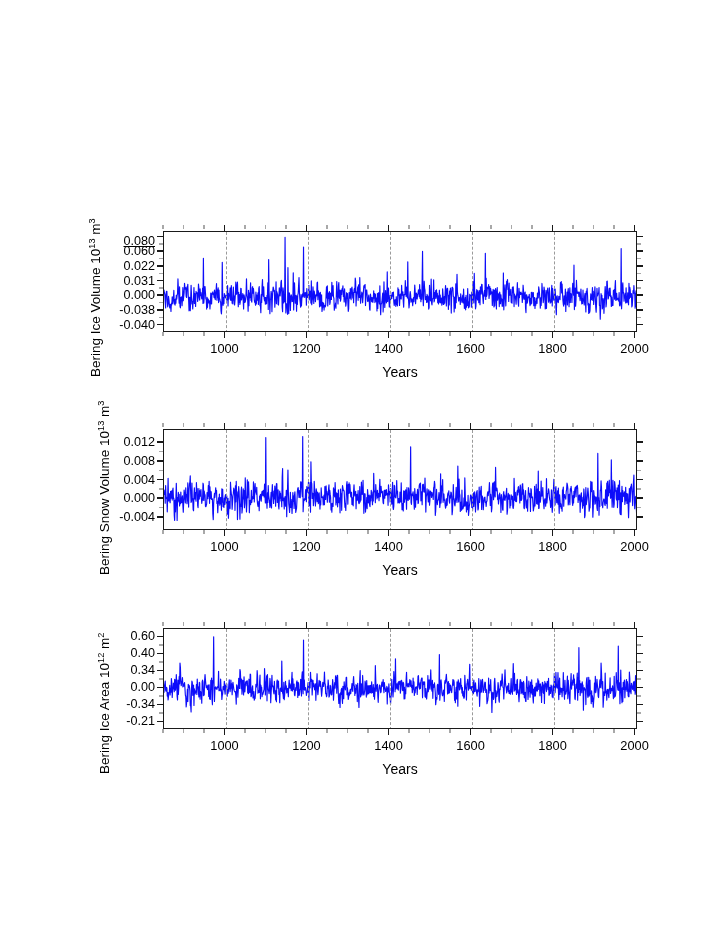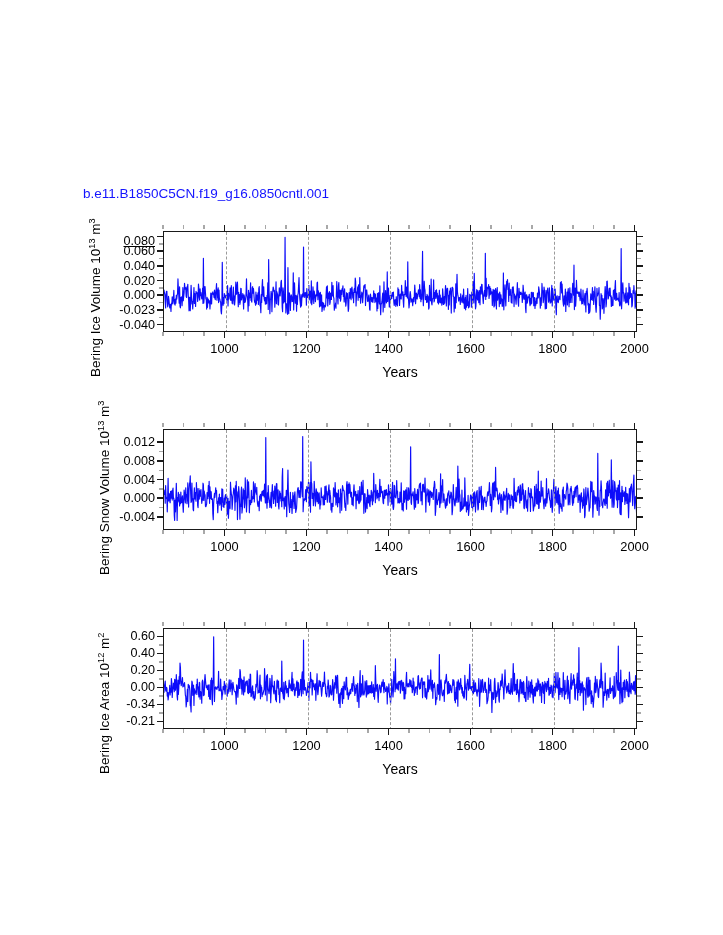--- a/index.html
+++ b/index.html
@@ -111,21 +111,20 @@
   svg.series { position: absolute; left: 0; top: 0; display: block; }
   svg.series polyline { fill: none; stroke: #0d0dfa; stroke-width: 1.15; stroke-linejoin: round; stroke-linecap: round; }
 
   sup { font-size: 0.68em; vertical-align: super; }
 </style>
 </head>
 <body>
 
 <div id="page">
 
-  <div class="subtitle">b.e11.B1850C5CN.f19_g16.0850cntl.001</div>
 
   <div class="panel" id="panel-0" style="left:163px; top:231px; width:474px; height:101px;">
     <div class="plotframe" style="width:474px; height:101px;">
       <svg class="series" id="svg-0" width="474" height="101">
           <polyline points="0.00,58.01 0.41,60.98 0.82,62.54 1.23,69.88 1.64,75.95 2.05,61.78 2.46,59.25 2.87,59.35 3.28,69.18 3.69,74.81 4.10,72.44 4.51,64.34 4.92,67.61 5.34,72.04 5.75,75.94 6.16,72.46 6.57,72.85 6.98,79.53 7.39,71.02 7.80,72.99 8.21,64.82 8.62,71.41 9.03,68.63 9.44,65.48 9.85,58.43 10.26,71.90 10.67,67.59 11.08,73.06 11.49,67.05 11.90,71.29 12.31,63.26 12.72,67.21 13.13,63.32 13.54,61.77 13.95,46.92 14.36,56.36 14.77,63.25 15.18,71.12 15.59,54.92 16.01,74.13 16.42,75.84 16.83,65.33 17.24,66.28 17.65,64.81 18.06,73.73 18.47,66.81 18.88,55.62 19.29,68.73 19.70,64.39 20.11,61.02 20.52,51.32 20.93,55.48 21.34,57.19 21.75,55.88 22.16,64.21 22.57,65.49 22.98,54.94 23.39,56.05 23.80,52.24 24.21,63.47 24.62,67.77 25.03,78.80 25.44,65.35 25.85,65.57 26.26,78.75 26.68,66.57 27.09,53.37 27.50,62.98 27.91,71.99 28.32,69.53 28.73,77.00 29.14,69.38 29.55,65.52 29.96,55.63 30.37,71.42 30.78,61.66 31.19,68.15 31.60,74.53 32.01,59.44 32.42,61.24 32.83,61.42 33.24,60.77 33.65,69.46 34.06,65.71 34.47,52.00 34.88,56.19 35.29,64.97 35.70,68.05 36.11,56.78 36.52,63.42 36.94,60.64 37.35,64.45 37.76,67.03 38.17,66.06 38.58,56.00 38.99,71.41 39.40,26.27 39.81,70.83 40.22,65.75 40.63,54.82 41.04,54.65 41.45,60.74 41.86,67.02 42.27,67.58 42.68,77.09 43.09,65.23 43.50,75.33 43.91,66.94 44.32,67.42 44.73,70.93 45.14,68.94 45.55,68.83 45.96,76.97 46.37,70.55 46.78,61.07 47.19,70.85 47.61,71.97 48.02,61.07 48.43,62.29 48.84,59.88 49.25,62.53 49.66,62.23 50.07,65.46 50.48,57.98 50.89,66.40 51.30,67.61 51.71,60.27 52.12,57.70 52.53,51.66 52.94,68.22 53.35,57.98 53.76,65.62 54.17,55.89 54.58,70.60 54.99,58.06 55.40,67.03 55.81,66.87 56.22,69.62 56.63,69.76 57.04,79.17 57.45,81.97 57.86,73.21 58.28,30.27 58.69,65.73 59.10,73.32 59.51,65.52 59.92,71.67 60.33,61.46 60.74,64.04 61.15,64.25 61.56,65.83 61.97,63.17 62.38,65.40 62.79,68.27 63.20,62.94 63.61,53.68 64.02,73.94 64.43,61.28 64.84,67.26 65.25,63.33 65.66,63.22 66.07,55.94 66.48,67.39 66.89,68.53 67.30,53.66 67.71,60.09 68.12,71.17 68.54,66.71 68.95,71.98 69.36,55.01 69.77,68.13 70.18,63.92 70.59,72.88 71.00,68.51 71.41,61.72 71.82,50.01 72.23,62.30 72.64,61.82 73.05,53.09 73.46,50.15 73.87,62.50 74.28,74.79 74.69,60.21 75.10,70.53 75.51,62.56 75.92,72.46 76.33,69.50 76.74,56.40 77.15,56.53 77.56,67.89 77.97,64.45 78.38,65.58 78.79,61.54 79.21,68.79 79.62,77.05 80.03,62.77 80.44,65.13 80.85,70.33 81.26,70.00 81.67,67.76 82.08,60.87 82.49,46.89 82.90,62.65 83.31,65.04 83.72,68.51 84.13,79.21 84.54,58.21 84.95,73.73 85.36,61.15 85.77,65.83 86.18,62.13 86.59,50.85 87.00,68.46 87.41,68.59 87.82,70.18 88.23,55.84 88.64,54.71 89.05,61.19 89.46,56.61 89.88,62.09 90.29,67.84 90.70,70.46 91.11,69.36 91.52,73.29 91.93,60.16 92.34,71.99 92.75,63.11 93.16,63.45 93.57,68.24 93.98,60.91 94.39,72.51 94.80,56.71 95.21,54.60 95.62,64.46 96.03,73.72 96.44,73.15 96.85,80.72 97.26,62.68 97.67,70.47 98.08,54.39 98.49,47.61 98.90,62.20 99.31,64.31 99.72,54.89 100.14,66.30 100.55,68.99 100.96,65.31 101.37,72.12 101.78,65.54 102.19,66.63 102.60,71.80 103.01,63.35 103.42,63.72 103.83,50.84 104.24,77.41 104.65,27.55 105.06,59.45 105.47,68.44 105.88,81.76 106.29,67.03 106.70,67.21 107.11,59.32 107.52,62.32 107.93,79.70 108.34,66.64 108.75,59.29 109.16,55.00 109.57,56.62 109.98,59.34 110.39,58.60 110.81,75.28 111.22,67.63 111.63,65.10 112.04,49.79 112.45,71.74 112.86,59.73 113.27,61.82 113.68,62.65 114.09,72.42 114.50,73.06 114.91,64.07 115.32,55.83 115.73,60.28 116.14,63.90 116.55,59.14 116.96,50.18 117.37,48.42 117.78,59.54 118.19,75.20 118.60,79.71 119.01,55.76 119.42,59.46 119.83,70.96 120.24,68.53 120.65,69.41 121.06,5.32 121.48,63.91 121.89,80.88 122.30,71.59 122.71,74.63 123.12,72.63 123.53,82.30 123.94,35.64 124.35,71.12 124.76,81.57 125.17,60.75 125.58,61.95 125.99,66.12 126.40,78.50 126.81,64.86 127.22,62.88 127.63,64.11 128.04,69.61 128.45,65.56 128.86,69.30 129.27,40.74 129.68,77.91 130.09,61.64 130.50,50.73 130.91,61.99 131.32,71.23 131.74,63.89 132.15,63.39 132.56,79.16 132.97,64.28 133.38,72.43 133.79,63.02 134.20,61.28 134.61,53.62 135.02,45.60 135.43,60.08 135.84,67.11 136.25,70.93 136.66,75.10 137.07,62.64 137.48,73.81 137.89,65.98 138.30,64.19 138.71,61.59 139.12,64.97 139.53,15.06 139.94,63.94 140.35,60.54 140.76,65.42 141.17,60.81 141.58,61.35 141.99,60.40 142.41,73.13 142.82,56.63 143.23,63.98 143.64,65.42 144.05,64.77 144.46,62.86 144.87,53.23 145.28,67.81 145.69,63.05 146.10,59.15 146.51,61.24 146.92,71.06 147.33,48.92 147.74,72.75 148.15,68.89 148.56,66.09 148.97,54.73 149.38,62.49 149.79,71.50 150.20,59.05 150.61,62.14 151.02,63.45 151.43,69.74 151.84,64.53 152.25,62.35 152.66,64.03 153.08,50.77 153.49,50.16 153.90,67.77 154.31,58.86 154.72,62.70 155.13,60.99 155.54,74.85 155.95,64.60 156.36,60.43 156.77,74.07 157.18,65.60 157.59,62.85 158.00,79.42 158.41,75.60 158.82,70.41 159.23,75.05 159.64,71.40 160.05,78.07 160.46,73.55 160.87,73.42 161.28,74.93 161.69,73.18 162.10,62.43 162.51,54.86 162.92,65.98 163.34,53.91 163.75,73.96 164.16,67.46 164.57,61.00 164.98,66.36 165.39,59.49 165.80,72.49 166.21,70.18 166.62,61.17 167.03,61.12 167.44,67.48 167.85,50.38 168.26,63.02 168.67,63.97 169.08,53.65 169.49,64.90 169.90,66.44 170.31,78.16 170.72,73.99 171.13,74.49 171.54,70.96 171.95,76.25 172.36,62.19 172.77,49.62 173.18,61.93 173.59,65.73 174.01,71.96 174.42,53.99 174.83,50.49 175.24,64.89 175.65,66.48 176.06,58.08 176.47,69.20 176.88,67.20 177.29,58.25 177.70,62.40 178.11,56.49 178.52,57.58 178.93,53.80 179.34,64.54 179.75,59.25 180.16,70.04 180.57,56.76 180.98,63.01 181.39,67.23 181.80,74.29 182.21,70.95 182.62,60.70 183.03,66.26 183.44,61.64 183.85,69.88 184.26,79.34 184.68,76.76 185.09,60.46 185.50,65.44 185.91,66.15 186.32,56.49 186.73,63.10 187.14,67.66 187.55,56.93 187.96,55.09 188.37,59.48 188.78,66.05 189.19,60.55 189.60,70.79 190.01,58.11 190.42,56.37 190.83,60.42 191.24,45.96 191.65,49.53 192.06,73.96 192.47,63.65 192.88,59.92 193.29,60.94 193.70,54.95 194.11,68.32 194.52,52.89 194.94,53.38 195.35,65.42 195.76,45.51 196.17,61.72 196.58,71.16 196.99,66.47 197.40,63.96 197.81,60.08 198.22,61.89 198.63,70.68 199.04,65.16 199.45,58.89 199.86,53.86 200.27,55.57 200.68,53.21 201.09,52.48 201.50,73.55 201.91,63.90 202.32,58.11 202.73,57.97 203.14,62.84 203.55,69.30 203.96,69.55 204.37,66.63 204.78,63.10 205.19,67.02 205.61,77.27 206.02,78.14 206.43,62.00 206.84,64.66 207.25,65.48 207.66,69.61 208.07,65.47 208.48,66.76 208.89,70.39 209.30,66.15 209.71,58.91 210.12,66.15 210.53,61.49 210.94,70.56 211.35,61.97 211.76,69.31 212.17,69.41 212.58,66.03 212.99,78.91 213.40,61.45 213.81,76.45 214.22,62.42 214.63,60.69 215.04,68.37 215.45,72.03 215.86,53.85 216.28,72.87 216.69,82.69 217.10,71.67 217.51,71.80 217.92,69.73 218.33,65.35 218.74,61.01 219.15,79.88 219.56,67.53 219.97,49.73 220.38,67.03 220.79,75.53 221.20,66.45 221.61,58.63 222.02,66.88 222.43,70.84 222.84,68.05 223.25,39.92 223.66,69.50 224.07,57.65 224.48,55.99 224.89,66.33 225.30,75.06 225.71,73.13 226.12,63.35 226.54,67.83 226.95,63.05 227.36,64.86 227.77,66.62 228.18,60.67 228.59,60.75 229.00,64.15 229.41,60.15 229.82,70.25 230.23,73.47 230.64,70.12 231.05,67.65 231.46,70.54 231.87,74.34 232.28,64.70 232.69,72.36 233.10,71.95 233.51,73.95 233.92,55.77 234.33,63.25 234.74,57.57 235.15,64.88 235.56,73.48 235.97,63.70 236.38,62.17 236.79,66.82 237.21,66.98 237.62,53.42 238.03,63.21 238.44,62.68 238.85,59.75 239.26,69.24 239.67,75.14 240.08,62.63 240.49,62.93 240.90,62.47 241.31,48.54 241.72,60.63 242.13,64.32 242.54,55.08 242.95,59.99 243.36,65.90 243.77,29.75 244.18,64.08 244.59,68.77 245.00,75.90 245.41,72.02 245.82,63.13 246.23,59.64 246.64,62.92 247.05,70.19 247.46,68.21 247.88,66.91 248.29,68.40 248.70,73.72 249.11,68.41 249.52,65.51 249.93,69.62 250.34,63.35 250.75,53.03 251.16,59.38 251.57,71.77 251.98,65.70 252.39,61.00 252.80,65.55 253.21,67.04 253.62,62.56 254.03,61.44 254.44,57.78 254.85,59.65 255.26,64.75 255.67,52.63 256.08,66.47 256.49,57.93 256.90,69.66 257.31,62.50 257.72,67.30 258.14,49.11 258.55,19.37 258.96,64.28 259.37,73.61 259.78,62.87 260.19,49.20 260.60,56.04 261.01,58.44 261.42,67.60 261.83,66.66 262.24,64.67 262.65,70.39 263.06,62.39 263.47,69.82 263.88,63.80 264.29,65.41 264.70,77.07 265.11,75.54 265.52,53.23 265.93,65.89 266.34,68.25 266.75,68.83 267.16,47.08 267.57,70.81 267.98,72.95 268.39,67.16 268.81,66.70 269.22,65.88 269.63,47.73 270.04,69.88 270.45,68.65 270.86,60.64 271.27,66.42 271.68,58.56 272.09,65.00 272.50,57.90 272.91,66.31 273.32,61.36 273.73,70.67 274.14,63.88 274.55,71.88 274.96,67.61 275.37,58.20 275.78,70.16 276.19,63.00 276.60,70.84 277.01,70.66 277.42,65.99 277.83,73.14 278.24,71.01 278.65,56.78 279.06,62.74 279.48,72.47 279.89,72.32 280.30,64.70 280.71,71.08 281.12,61.17 281.53,53.63 281.94,59.56 282.35,74.04 282.76,58.88 283.17,56.32 283.58,56.26 283.99,65.00 284.40,77.38 284.81,63.33 285.22,73.03 285.63,58.96 286.04,61.91 286.45,56.11 286.86,63.88 287.27,81.08 287.68,60.67 288.09,55.23 288.50,55.40 288.91,56.18 289.32,64.41 289.74,64.91 290.15,79.93 290.56,65.69 290.97,65.17 291.38,76.17 291.79,51.82 292.20,70.71 292.61,58.00 293.02,42.38 293.43,59.71 293.84,63.45 294.25,65.09 294.66,69.05 295.07,66.13 295.48,65.54 295.89,65.85 296.30,72.41 296.71,61.83 297.12,66.68 297.53,67.89 297.94,70.31 298.35,65.72 298.76,63.09 299.17,71.00 299.58,56.96 299.99,67.44 300.41,76.44 300.82,75.02 301.23,65.66 301.64,77.85 302.05,63.41 302.46,75.11 302.87,70.17 303.28,73.43 303.69,56.47 304.10,69.15 304.51,75.81 304.92,70.30 305.33,74.90 305.74,62.30 306.15,62.80 306.56,63.21 306.97,64.09 307.38,75.29 307.79,60.06 308.20,71.94 308.61,66.90 309.02,49.49 309.43,58.73 309.84,70.95 310.25,41.44 310.66,59.18 311.08,62.76 311.49,76.85 311.90,74.47 312.31,64.82 312.72,57.66 313.13,63.58 313.54,67.93 313.95,58.64 314.36,60.80 314.77,70.61 315.18,63.26 315.59,58.68 316.00,72.68 316.41,54.76 316.82,58.10 317.23,62.03 317.64,52.30 318.05,52.52 318.46,60.30 318.87,66.14 319.28,71.55 319.69,64.36 320.10,60.81 320.51,58.32 320.92,64.23 321.34,21.38 321.75,67.44 322.16,46.35 322.57,64.49 322.98,62.30 323.39,55.21 323.80,55.62 324.21,56.53 324.62,52.53 325.03,66.49 325.44,62.21 325.85,54.54 326.26,62.76 326.67,56.60 327.08,60.09 327.49,61.76 327.90,59.75 328.31,73.51 328.72,66.76 329.13,57.27 329.54,62.15 329.95,75.00 330.36,58.02 330.77,73.82 331.18,65.12 331.59,56.58 332.01,62.19 332.42,76.91 332.83,60.89 333.24,55.48 333.65,68.15 334.06,64.78 334.47,63.09 334.88,61.35 335.29,74.58 335.70,60.11 336.11,63.25 336.52,71.70 336.93,62.86 337.34,68.89 337.75,66.93 338.16,74.32 338.57,67.44 338.98,73.90 339.39,40.95 339.80,77.81 340.21,68.13 340.62,58.39 341.03,52.88 341.44,67.28 341.85,73.84 342.26,59.90 342.68,49.24 343.09,52.17 343.50,47.63 343.91,57.44 344.32,57.44 344.73,69.53 345.14,51.04 345.55,63.30 345.96,63.12 346.37,61.15 346.78,57.24 347.19,70.32 347.60,63.61 348.01,71.28 348.42,55.20 348.83,60.76 349.24,54.77 349.65,60.58 350.06,74.58 350.47,62.16 350.88,64.39 351.29,64.09 351.70,67.98 352.11,72.18 352.52,63.36 352.94,60.46 353.35,50.66 353.76,63.69 354.17,70.64 354.58,74.25 354.99,56.40 355.40,65.72 355.81,60.07 356.22,61.43 356.63,62.47 357.04,60.07 357.45,62.09 357.86,61.58 358.27,70.41 358.68,65.47 359.09,53.20 359.50,58.66 359.91,67.08 360.32,67.12 360.73,61.11 361.14,59.98 361.55,76.07 361.96,80.57 362.37,62.77 362.78,63.01 363.19,71.10 363.61,69.14 364.02,64.92 364.43,65.59 364.84,65.60 365.25,62.27 365.66,70.70 366.07,73.76 366.48,66.44 366.89,72.12 367.30,60.42 367.71,71.30 368.12,60.43 368.53,64.84 368.94,61.89 369.35,60.57 369.76,73.69 370.17,66.63 370.58,65.58 370.99,76.41 371.40,69.46 371.81,73.11 372.22,66.17 372.63,70.91 373.04,71.32 373.45,61.01 373.86,66.12 374.28,65.74 374.69,54.94 375.10,57.51 375.51,61.26 375.92,67.93 376.33,76.13 376.74,65.79 377.15,73.53 377.56,66.59 377.97,51.45 378.38,58.87 378.79,58.59 379.20,70.66 379.61,67.79 380.02,55.17 380.43,58.11 380.84,63.19 381.25,77.03 381.66,74.54 382.07,58.23 382.48,76.38 382.89,60.02 383.30,60.08 383.71,56.08 384.12,61.96 384.54,70.20 384.95,67.26 385.36,55.79 385.77,66.59 386.18,71.19 386.59,68.96 387.00,70.27 387.41,59.22 387.82,53.44 388.23,73.91 388.64,56.57 389.05,61.69 389.46,66.71 389.87,68.10 390.28,68.67 390.69,56.99 391.10,57.13 391.51,63.83 391.92,76.05 392.33,82.71 392.74,64.64 393.15,63.75 393.56,69.92 393.97,67.65 394.38,70.55 394.79,64.22 395.21,64.92 395.62,66.50 396.03,67.70 396.44,50.51 396.85,54.55 397.26,49.63 397.67,60.93 398.08,52.01 398.49,60.23 398.90,68.22 399.31,72.31 399.72,74.19 400.13,63.75 400.54,66.20 400.95,72.18 401.36,57.12 401.77,79.41 402.18,66.50 402.59,66.81 403.00,60.12 403.41,73.03 403.82,60.43 404.23,56.47 404.64,65.55 405.05,74.73 405.46,62.53 405.88,55.80 406.29,70.55 406.70,61.66 407.11,64.01 407.52,62.02 407.93,70.53 408.34,57.77 408.75,51.39 409.16,51.53 409.57,63.18 409.98,33.14 410.39,77.59 410.80,63.48 411.21,56.12 411.62,74.24 412.03,67.69 412.44,48.23 412.85,57.55 413.26,61.29 413.67,59.96 414.08,61.55 414.49,60.05 414.90,64.48 415.31,59.96 415.72,64.17 416.14,68.63 416.55,63.77 416.96,57.00 417.37,65.37 417.78,71.95 418.19,66.60 418.60,71.44 419.01,58.19 419.42,68.96 419.83,67.25 420.24,72.95 420.65,63.73 421.06,61.30 421.47,70.25 421.88,79.99 422.29,59.41 422.70,61.71 423.11,56.42 423.52,63.29 423.93,72.92 424.34,71.34 424.75,81.41 425.16,71.95 425.57,80.66 425.98,78.98 426.39,69.32 426.81,61.71 427.22,67.80 427.63,67.50 428.04,63.49 428.45,55.64 428.86,68.48 429.27,59.21 429.68,72.49 430.09,64.67 430.50,62.28 430.91,54.85 431.32,66.02 431.73,75.53 432.14,80.19 432.55,71.68 432.96,56.29 433.37,64.00 433.78,62.96 434.19,61.01 434.60,61.49 435.01,55.49 435.42,73.39 435.83,73.41 436.24,87.15 436.65,75.32 437.06,61.68 437.48,66.83 437.89,63.24 438.30,76.88 438.71,74.84 439.12,66.52 439.53,68.86 439.94,81.33 440.35,72.00 440.76,62.76 441.17,54.54 441.58,60.77 441.99,74.88 442.40,71.62 442.81,49.40 443.22,49.13 443.63,59.11 444.04,66.96 444.45,65.97 444.86,60.30 445.27,56.33 445.68,63.73 446.09,55.97 446.50,64.58 446.91,63.48 447.32,74.43 447.74,65.13 448.15,73.77 448.56,71.46 448.97,73.36 449.38,58.47 449.79,61.21 450.20,57.61 450.61,67.16 451.02,55.09 451.43,48.51 451.84,68.39 452.25,62.04 452.66,61.36 453.07,67.89 453.48,67.09 453.89,66.31 454.30,66.34 454.71,69.24 455.12,60.65 455.53,73.35 455.94,73.98 456.35,72.64 456.76,68.90 457.17,16.53 457.58,76.80 457.99,67.90 458.41,54.65 458.82,50.76 459.23,61.04 459.64,60.42 460.05,69.14 460.46,64.53 460.87,63.47 461.28,61.38 461.69,71.02 462.10,55.75 462.51,69.27 462.92,70.62 463.33,67.56 463.74,60.88 464.15,69.31 464.56,72.80 464.97,51.37 465.38,66.73 465.79,55.38 466.20,57.87 466.61,65.32 467.02,64.28 467.43,61.65 467.84,74.86 468.25,73.49 468.66,66.81 469.08,58.55 469.49,61.48 469.90,53.46 470.31,60.43 470.72,61.35 471.13,76.24 471.54,68.61 471.95,58.95 472.36,74.63 472.77,70.68 473.18,56.42 473.59,51.67 474.00,57.83"></polyline>
         </svg>
     <div class="gridline" style="left: 61.5052px; height: 101px;"></div>
         <div class="gridline" style="left: 143.512px; height: 101px;"></div>
         <div class="gridline" style="left: 225.519px; height: 101px;"></div>
         <div class="gridline" style="left: 307.526px; height: 101px;"></div>
@@ -169,36 +168,36 @@
       <div class="ytick-label" style="left: 97px; width: 58px; top: 241px; text-decoration: underline;">0.080</div>
       <div class="tick-minor-grey" style="left: 159px; top: 243.255px; width: 4px; height: 1.3px;"></div>
       <div class="tick-minor-grey" style="left: 637px; top: 243.255px; width: 4px; height: 1.3px;"></div>
       <div class="tick" style="left: 157px; top: 250.4px; width: 6px; height: 1.6px;"></div>
       <div class="tick" style="left: 637px; top: 250.4px; width: 6px; height: 1.6px;"></div>
       <div class="ytick-label" style="left: 97px; width: 58px; top: 251.2px;">0.060</div>
       <div class="tick-minor-grey" style="left: 159px; top: 257.945px; width: 4px; height: 1.3px;"></div>
       <div class="tick-minor-grey" style="left: 637px; top: 257.945px; width: 4px; height: 1.3px;"></div>
       <div class="tick" style="left: 157px; top: 265.091px; width: 6px; height: 1.6px;"></div>
       <div class="tick" style="left: 637px; top: 265.091px; width: 6px; height: 1.6px;"></div>
-      <div class="ytick-label" style="left: 97px; width: 58px; top: 265.891px;">0.040</div>
+      <div class="ytick-label" style="left: 97px; width: 58px; top: 265.891px;">0.022</div>
       <div class="tick-minor-grey" style="left: 159px; top: 272.636px; width: 4px; height: 1.3px;"></div>
       <div class="tick-minor-grey" style="left: 637px; top: 272.636px; width: 4px; height: 1.3px;"></div>
       <div class="tick" style="left: 157px; top: 279.782px; width: 6px; height: 1.6px;"></div>
       <div class="tick" style="left: 637px; top: 279.782px; width: 6px; height: 1.6px;"></div>
-      <div class="ytick-label" style="left: 97px; width: 58px; top: 280.582px;">0.020</div>
+      <div class="ytick-label" style="left: 97px; width: 58px; top: 280.582px;">0.031</div>
       <div class="tick-minor-grey" style="left: 159px; top: 287.327px; width: 4px; height: 1.3px;"></div>
       <div class="tick-minor-grey" style="left: 637px; top: 287.327px; width: 4px; height: 1.3px;"></div>
       <div class="tick" style="left: 157px; top: 294.473px; width: 6px; height: 1.6px;"></div>
       <div class="tick" style="left: 637px; top: 294.473px; width: 6px; height: 1.6px;"></div>
       <div class="ytick-label" style="left: 97px; width: 58px; top: 295.273px;">0.000</div>
       <div class="tick-minor-grey" style="left: 159px; top: 302.018px; width: 4px; height: 1.3px;"></div>
       <div class="tick-minor-grey" style="left: 637px; top: 302.018px; width: 4px; height: 1.3px;"></div>
       <div class="tick" style="left: 157px; top: 309.164px; width: 6px; height: 1.6px;"></div>
       <div class="tick" style="left: 637px; top: 309.164px; width: 6px; height: 1.6px;"></div>
-      <div class="ytick-label" style="left: 97px; width: 58px; top: 309.964px;">-0.023</div>
+      <div class="ytick-label" style="left: 97px; width: 58px; top: 309.964px;">-0.038</div>
       <div class="tick-minor-grey" style="left: 159px; top: 316.709px; width: 4px; height: 1.3px;"></div>
       <div class="tick-minor-grey" style="left: 637px; top: 316.709px; width: 4px; height: 1.3px;"></div>
       <div class="tick" style="left: 157px; top: 323.855px; width: 6px; height: 1.6px;"></div>
       <div class="tick" style="left: 637px; top: 323.855px; width: 6px; height: 1.6px;"></div>
       <div class="ytick-label" style="left: 97px; width: 58px; top: 324.655px;">-0.040</div>
       <div class="tick-minor-grey" style="left: 162.4px; top: 225px; width: 1.3px; height: 4px;"></div>
       <div class="tick-minor-grey" style="left: 162.4px; top: 332px; width: 1.3px; height: 4px;"></div>
       <div class="tick-minor-grey" style="left: 182.902px; top: 225px; width: 1.3px; height: 4px;"></div>
       <div class="tick-minor-grey" style="left: 182.902px; top: 332px; width: 1.3px; height: 4px;"></div>
       <div class="tick-minor-grey" style="left: 203.403px; top: 225px; width: 1.3px; height: 4px;"></div>
@@ -337,21 +336,21 @@
       <div class="ytick-label" style="left: 97px; width: 58px; top: 636.487px;">0.60</div>
       <div class="tick-minor-grey" style="left: 159px; top: 644.375px; width: 4px; height: 1.3px;"></div>
       <div class="tick-minor-grey" style="left: 637px; top: 644.375px; width: 4px; height: 1.3px;"></div>
       <div class="tick" style="left: 157px; top: 652.662px; width: 6px; height: 1.6px;"></div>
       <div class="tick" style="left: 637px; top: 652.662px; width: 6px; height: 1.6px;"></div>
       <div class="ytick-label" style="left: 97px; width: 58px; top: 653.462px;">0.40</div>
       <div class="tick-minor-grey" style="left: 159px; top: 661.35px; width: 4px; height: 1.3px;"></div>
       <div class="tick-minor-grey" style="left: 637px; top: 661.35px; width: 4px; height: 1.3px;"></div>
       <div class="tick" style="left: 157px; top: 669.637px; width: 6px; height: 1.6px;"></div>
       <div class="tick" style="left: 637px; top: 669.637px; width: 6px; height: 1.6px;"></div>
-      <div class="ytick-label" style="left: 97px; width: 58px; top: 670.437px;">0.20</div>
+      <div class="ytick-label" style="left: 97px; width: 58px; top: 670.437px;">0.34</div>
       <div class="tick-minor-grey" style="left: 159px; top: 678.324px; width: 4px; height: 1.3px;"></div>
       <div class="tick-minor-grey" style="left: 637px; top: 678.324px; width: 4px; height: 1.3px;"></div>
       <div class="tick" style="left: 157px; top: 686.612px; width: 6px; height: 1.6px;"></div>
       <div class="tick" style="left: 637px; top: 686.612px; width: 6px; height: 1.6px;"></div>
       <div class="ytick-label" style="left: 97px; width: 58px; top: 687.412px;">0.00</div>
       <div class="tick-minor-grey" style="left: 159px; top: 695.299px; width: 4px; height: 1.3px;"></div>
       <div class="tick-minor-grey" style="left: 637px; top: 695.299px; width: 4px; height: 1.3px;"></div>
       <div class="tick" style="left: 157px; top: 703.587px; width: 6px; height: 1.6px;"></div>
       <div class="tick" style="left: 637px; top: 703.587px; width: 6px; height: 1.6px;"></div>
       <div class="ytick-label" style="left: 97px; width: 58px; top: 704.387px;">-0.34</div>

